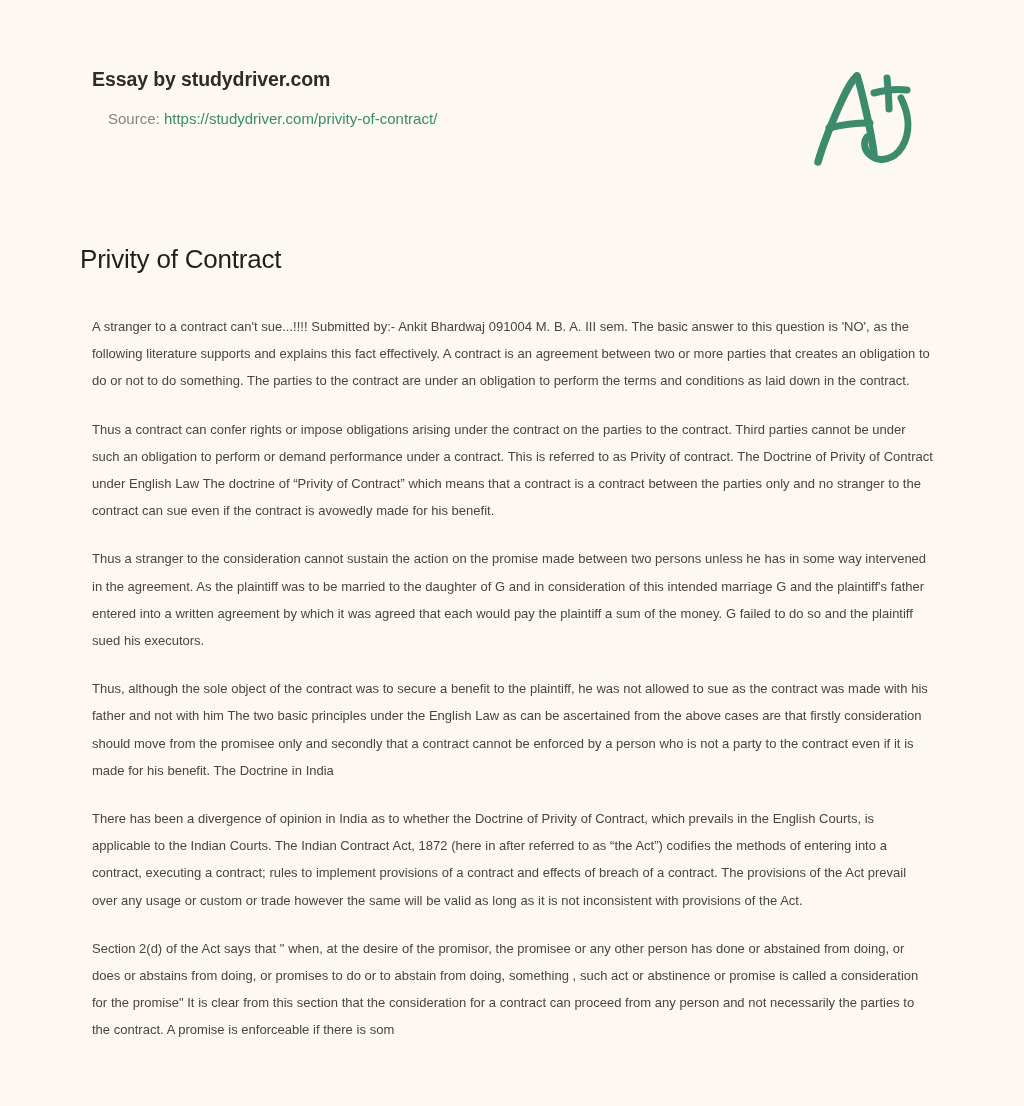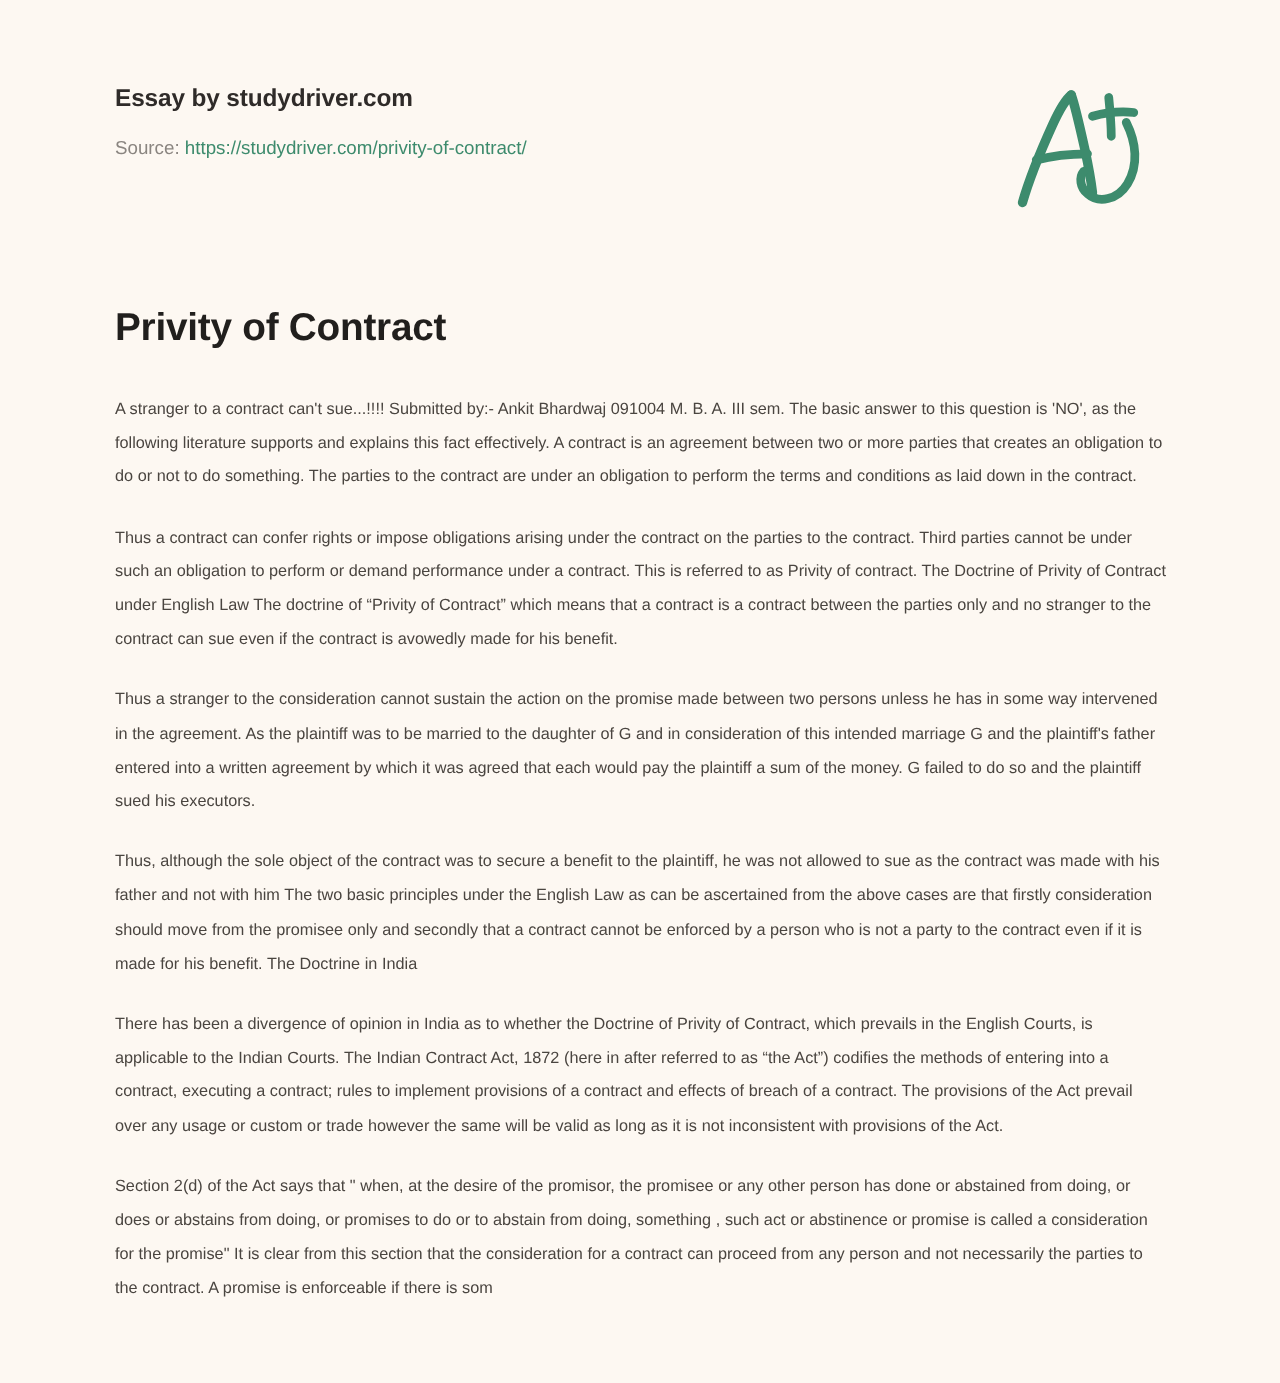--- a/index.html
+++ b/index.html
@@ -42,21 +42,21 @@
     font-size: 19.5px;
     font-weight: bold;
     color: #2f2b29;
     letter-spacing: -0.1px;
     line-height: 1.2;
     margin: 0;
     white-space: nowrap;
   }
 
   .source-line {
-    margin: 0;
+    margin: 16px;
     margin-top: 18px;
     font-size: 15px;
     line-height: 1.3;
     white-space: nowrap;
   }
 
   .source-label {
     color: #8a8580;
   }
 
@@ -75,25 +75,25 @@
   }
   .logo svg {
     display: block;
     width: 120px;
     height: 112px;
   }
 
   
   .doc-title {
     position: absolute;
-    left: 92px;
+    left: 80px;
     top: 243px;
     margin: 0;
-    font-size: 31px;
-    font-weight: bold;
+    font-size: 26px;
+    font-weight: normal;
     color: #211f1d;
     letter-spacing: -0.2px;
     line-height: 1.25;
   }
 
   
   .body-copy {
     position: absolute;
     left: 92px;
     top: 313px;

